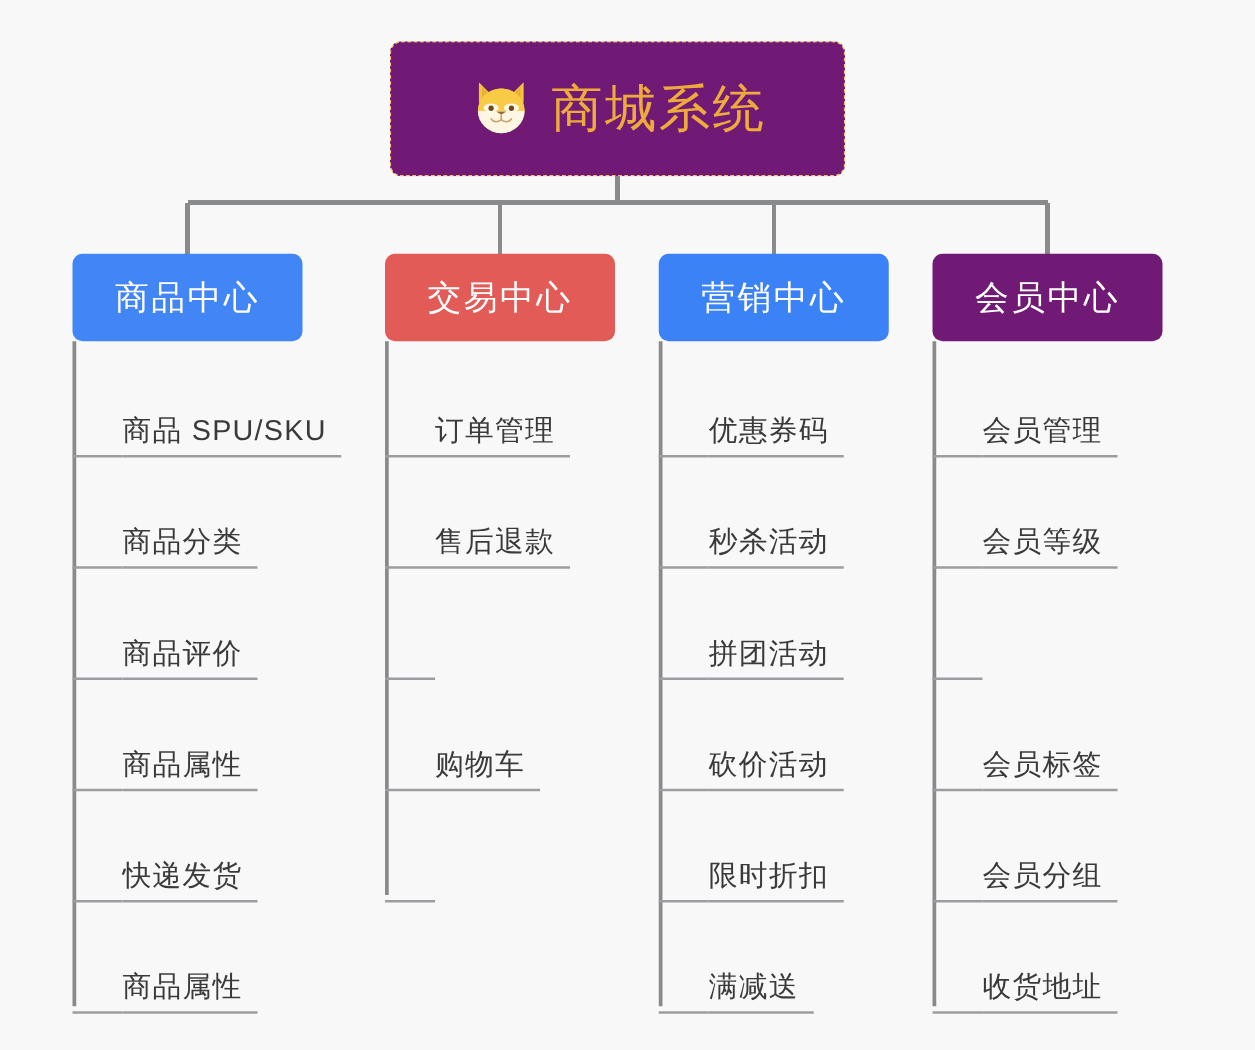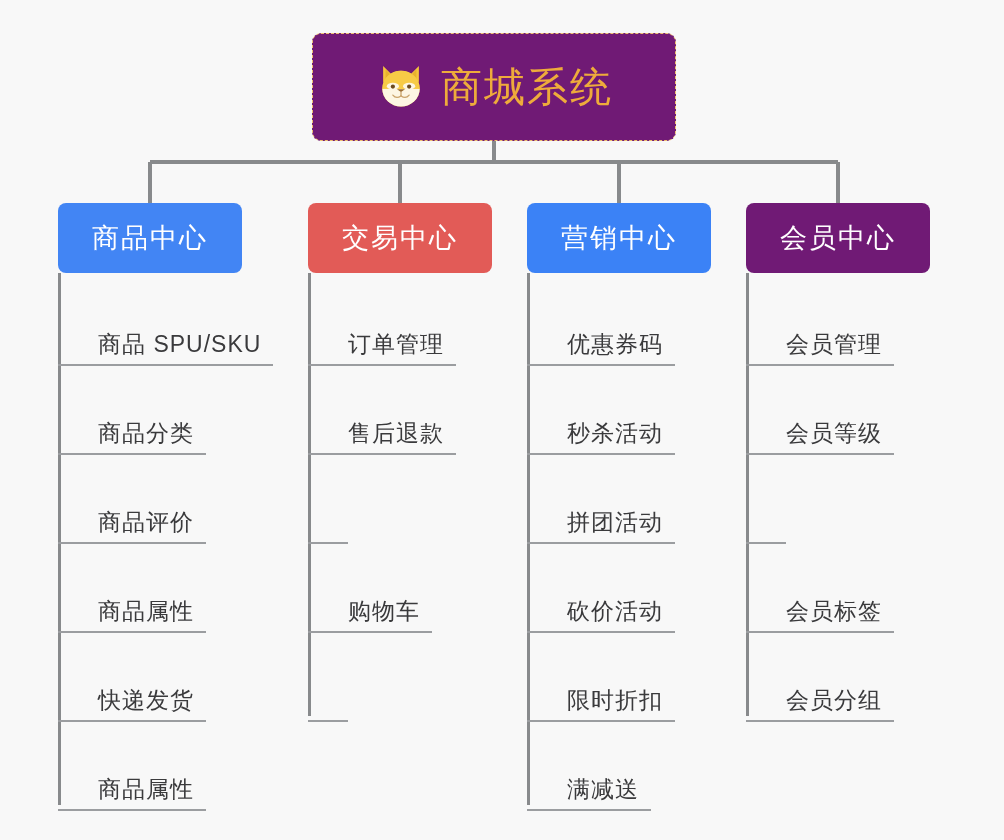--- a/index.html
+++ b/index.html
@@ -321,16 +321,22 @@
           <span class="leaf-underline-link"></span>
           <span class="leaf-label">会员标签</span>
         </div>
       </div>
       <div class="leaf">
         <div class="leaf-inner">
           <span class="leaf-underline-link"></span>
           <span class="leaf-label">会员分组</span>
         </div>
       </div>
+      <div class="leaf">
+        <div class="leaf-inner">
+          <span class="leaf-underline-link"></span>
+          <span class="leaf-label">收货地址</span>
+        </div>
+      </div>
     </div>
   </div>
 
 </div>
 
 </body></html>

